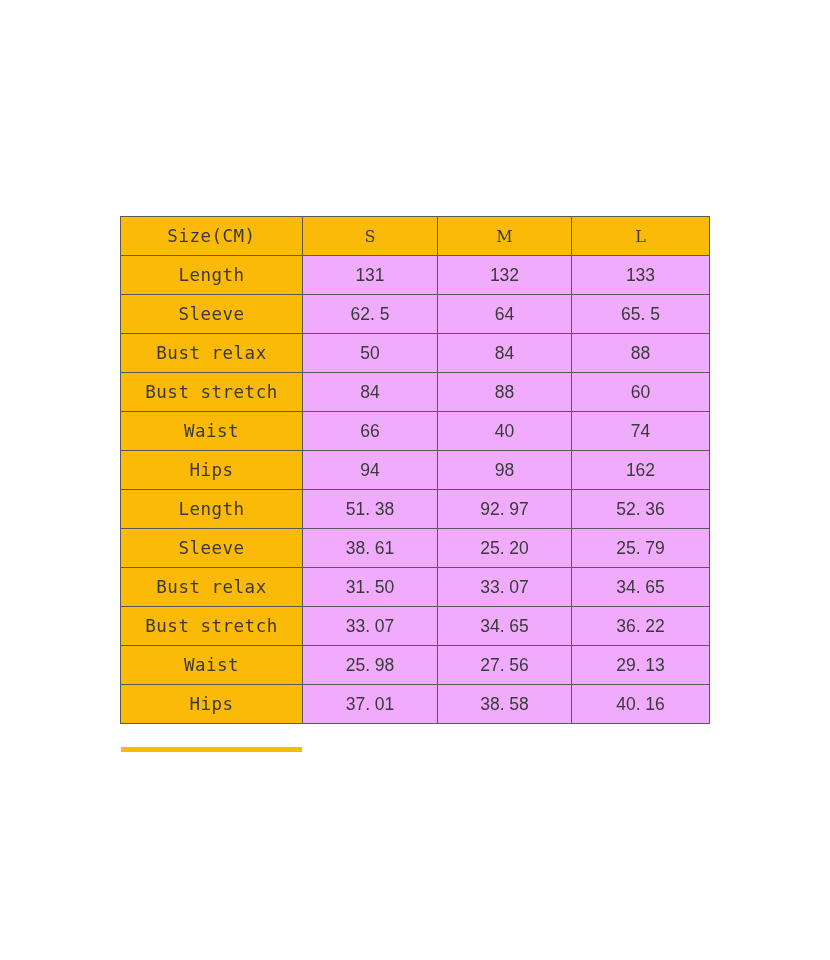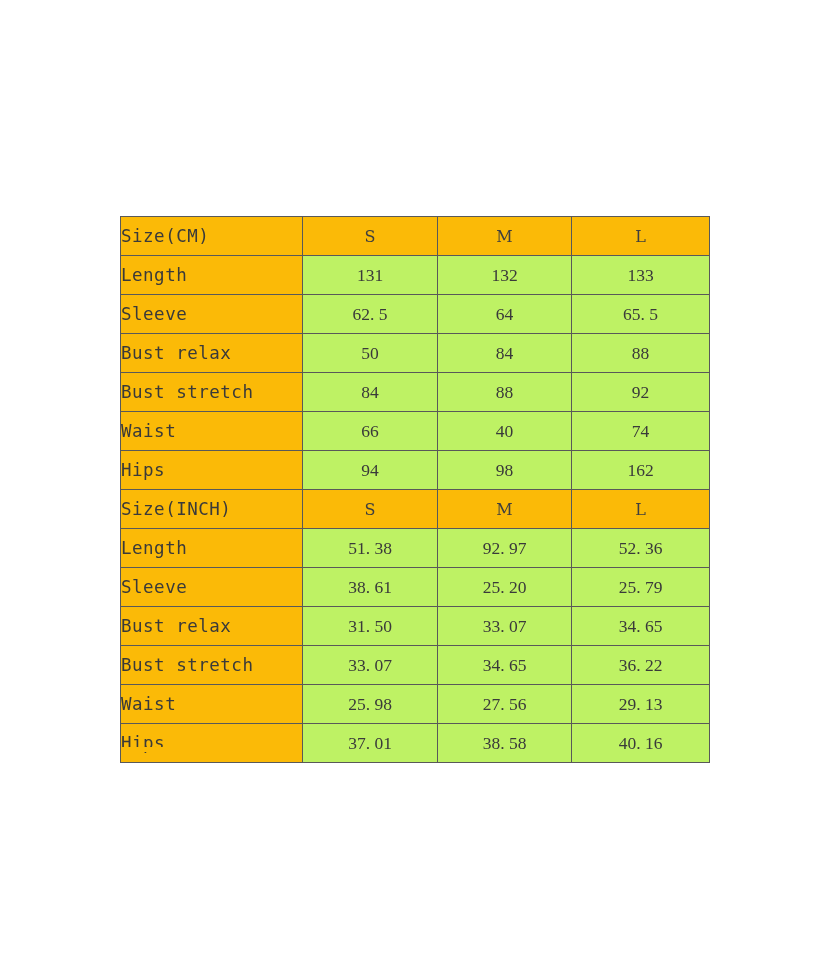--- a/index.html
+++ b/index.html
@@ -29,43 +29,44 @@
     width: 589px;
     background: #ffffff;
   }
 
   table.size-table td {
     border: 1px solid #595959;
     height: 38px;
     padding: 0 0 0 0;
     vertical-align: middle;
     color: #3a3a3a;
+    text-align: center;
   }
 
   
   col.c-label { width: 182px; }
   col.c-s     { width: 135px; }
   col.c-m     { width: 134px; }
   col.c-l     { width: 138px; }
 
   
   td.label {
     background: #fbba07;
     font-family: "DejaVu Sans Mono", "Liberation Mono", monospace;
     font-size: 17.5px;
     letter-spacing: 0.5px;
     padding-left: 7px;
     color: #3f3f3f;
     white-space: nowrap;
   }
 
   td.val {
-    background: #bef264;
+    background: #f0abfc;
     text-align: center;
-    font-family: Liberation Serif, serif;
+    font-family: Liberation Sans, sans-serif;
     font-size: 17.5px;
     color: #3f3f3f;
     margin-top: 41px;
   }
 
   tr.header-row td.size-head {
     background: #fbba07;
     text-align: center;
     font-family: "DejaVu Serif", "Liberation Serif", serif;
     font-size: 16px;
@@ -117,41 +118,35 @@
       <tr>
         <td class="label">Bust relax</td>
         <td class="val">50</td>
         <td class="val">84</td>
         <td class="val">88</td>
       </tr>
       <tr>
         <td class="label">Bust stretch</td>
         <td class="val">84</td>
         <td class="val">88</td>
-        <td class="val">92</td>
+        <td class="val">60</td>
       </tr>
       <tr>
         <td class="label">Waist</td>
         <td class="val">66</td>
         <td class="val">40</td>
         <td class="val">74</td>
       </tr>
       <tr>
         <td class="label">Hips</td>
         <td class="val">94</td>
         <td class="val">98</td>
         <td class="val">162</td>
       </tr>
 
-      <tr class="header-row">
-        <td class="label">Size(INCH)</td>
-        <td class="size-head">S</td>
-        <td class="size-head">M</td>
-        <td class="size-head">L</td>
-      </tr>
 
       <tr>
         <td class="label">Length</td>
         <td class="val">51. 38</td>
         <td class="val">92. 97</td>
         <td class="val">52. 36</td>
       </tr>
       <tr>
         <td class="label">Sleeve</td>
         <td class="val">38. 61</td>

